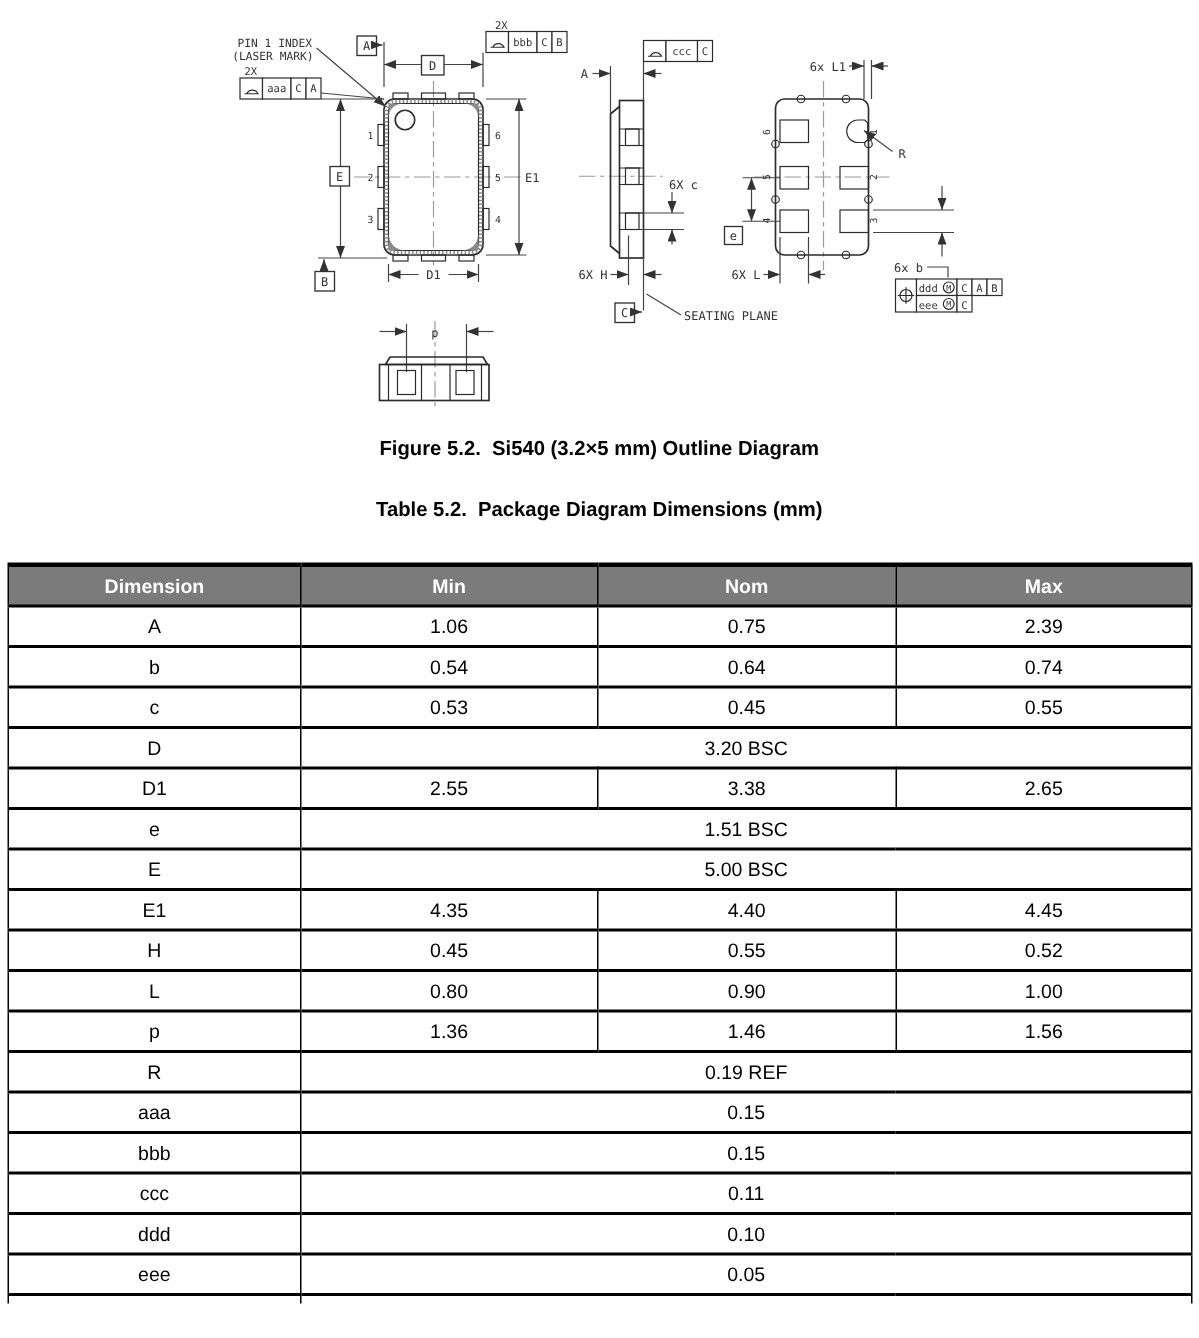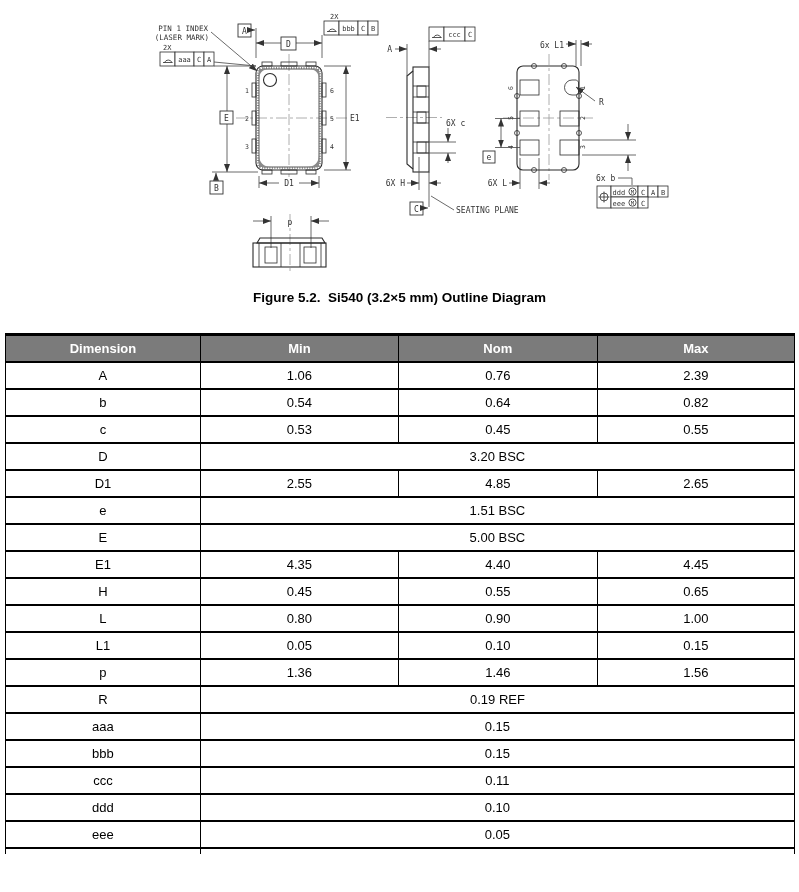--- a/index.html
+++ b/index.html
@@ -272,98 +272,93 @@
       <text class="fcf" text-anchor="middle" x="663" y="194.8">B</text>
       <text class="fcf" x="612.5" y="205.8">eee</text>
       <circle cx="632.5" cy="202.6" r="3.6" class="thin"></circle>
       <text style="font-size:5.5px" text-anchor="middle" x="632.5" y="204.8">M</text>
       <text class="fcf" text-anchor="middle" x="643" y="205.8">C</text>
     </g>
   </g>
 </svg>
 
 <div class="caption">Figure 5.2.  Si540 (3.2×5 mm) Outline Diagram</div>
+<div class="caption table-title">Table 5.2.  Package Diagram Dimensions (mm)</div>
 
 <table>
   <colgroup>
         <col style="width:24.7%">
         <col style="width:25.1%">
         <col style="width:25.2%">
         <col style="width:25%">
       </colgroup>
   <thead>
     <tr>
       <th>Dimension</th>
       <th>Min</th>
       <th>Nom</th>
       <th>Max</th>
     </tr>
   </thead>
   <tbody>
         <tr>
           <td>A</td>
           <td>1.06</td>
-          <td>0.76</td>
+          <td>0.75</td>
           <td>2.39</td>
         </tr>
         <tr>
           <td>b</td>
           <td>0.54</td>
           <td>0.64</td>
-          <td>0.82</td>
+          <td>0.74</td>
         </tr>
         <tr>
           <td>c</td>
           <td>0.53</td>
           <td>0.45</td>
           <td>0.55</td>
         </tr>
         <tr>
           <td>D</td>
           <td colspan="3">3.20 BSC</td>
         </tr>
         <tr>
           <td>D1</td>
           <td>2.55</td>
-          <td>4.85</td>
+          <td>3.38</td>
           <td>2.65</td>
         </tr>
         <tr>
           <td>e</td>
           <td colspan="3">1.51 BSC</td>
         </tr>
         <tr>
           <td>E</td>
           <td colspan="3">5.00 BSC</td>
         </tr>
         <tr>
           <td>E1</td>
           <td>4.35</td>
           <td>4.40</td>
           <td>4.45</td>
         </tr>
         <tr>
           <td>H</td>
           <td>0.45</td>
           <td>0.55</td>
-          <td>0.65</td>
+          <td>0.52</td>
         </tr>
         <tr>
           <td>L</td>
           <td>0.80</td>
           <td>0.90</td>
           <td>1.00</td>
         </tr>
         <tr>
-          <td>L1</td>
-          <td>0.05</td>
-          <td>0.10</td>
-          <td>0.15</td>
-        </tr>
-        <tr>
           <td>p</td>
           <td>1.36</td>
           <td>1.46</td>
           <td>1.56</td>
         </tr>
         <tr>
           <td>R</td>
           <td colspan="3">0.19 REF</td>
         </tr>
         <tr>

